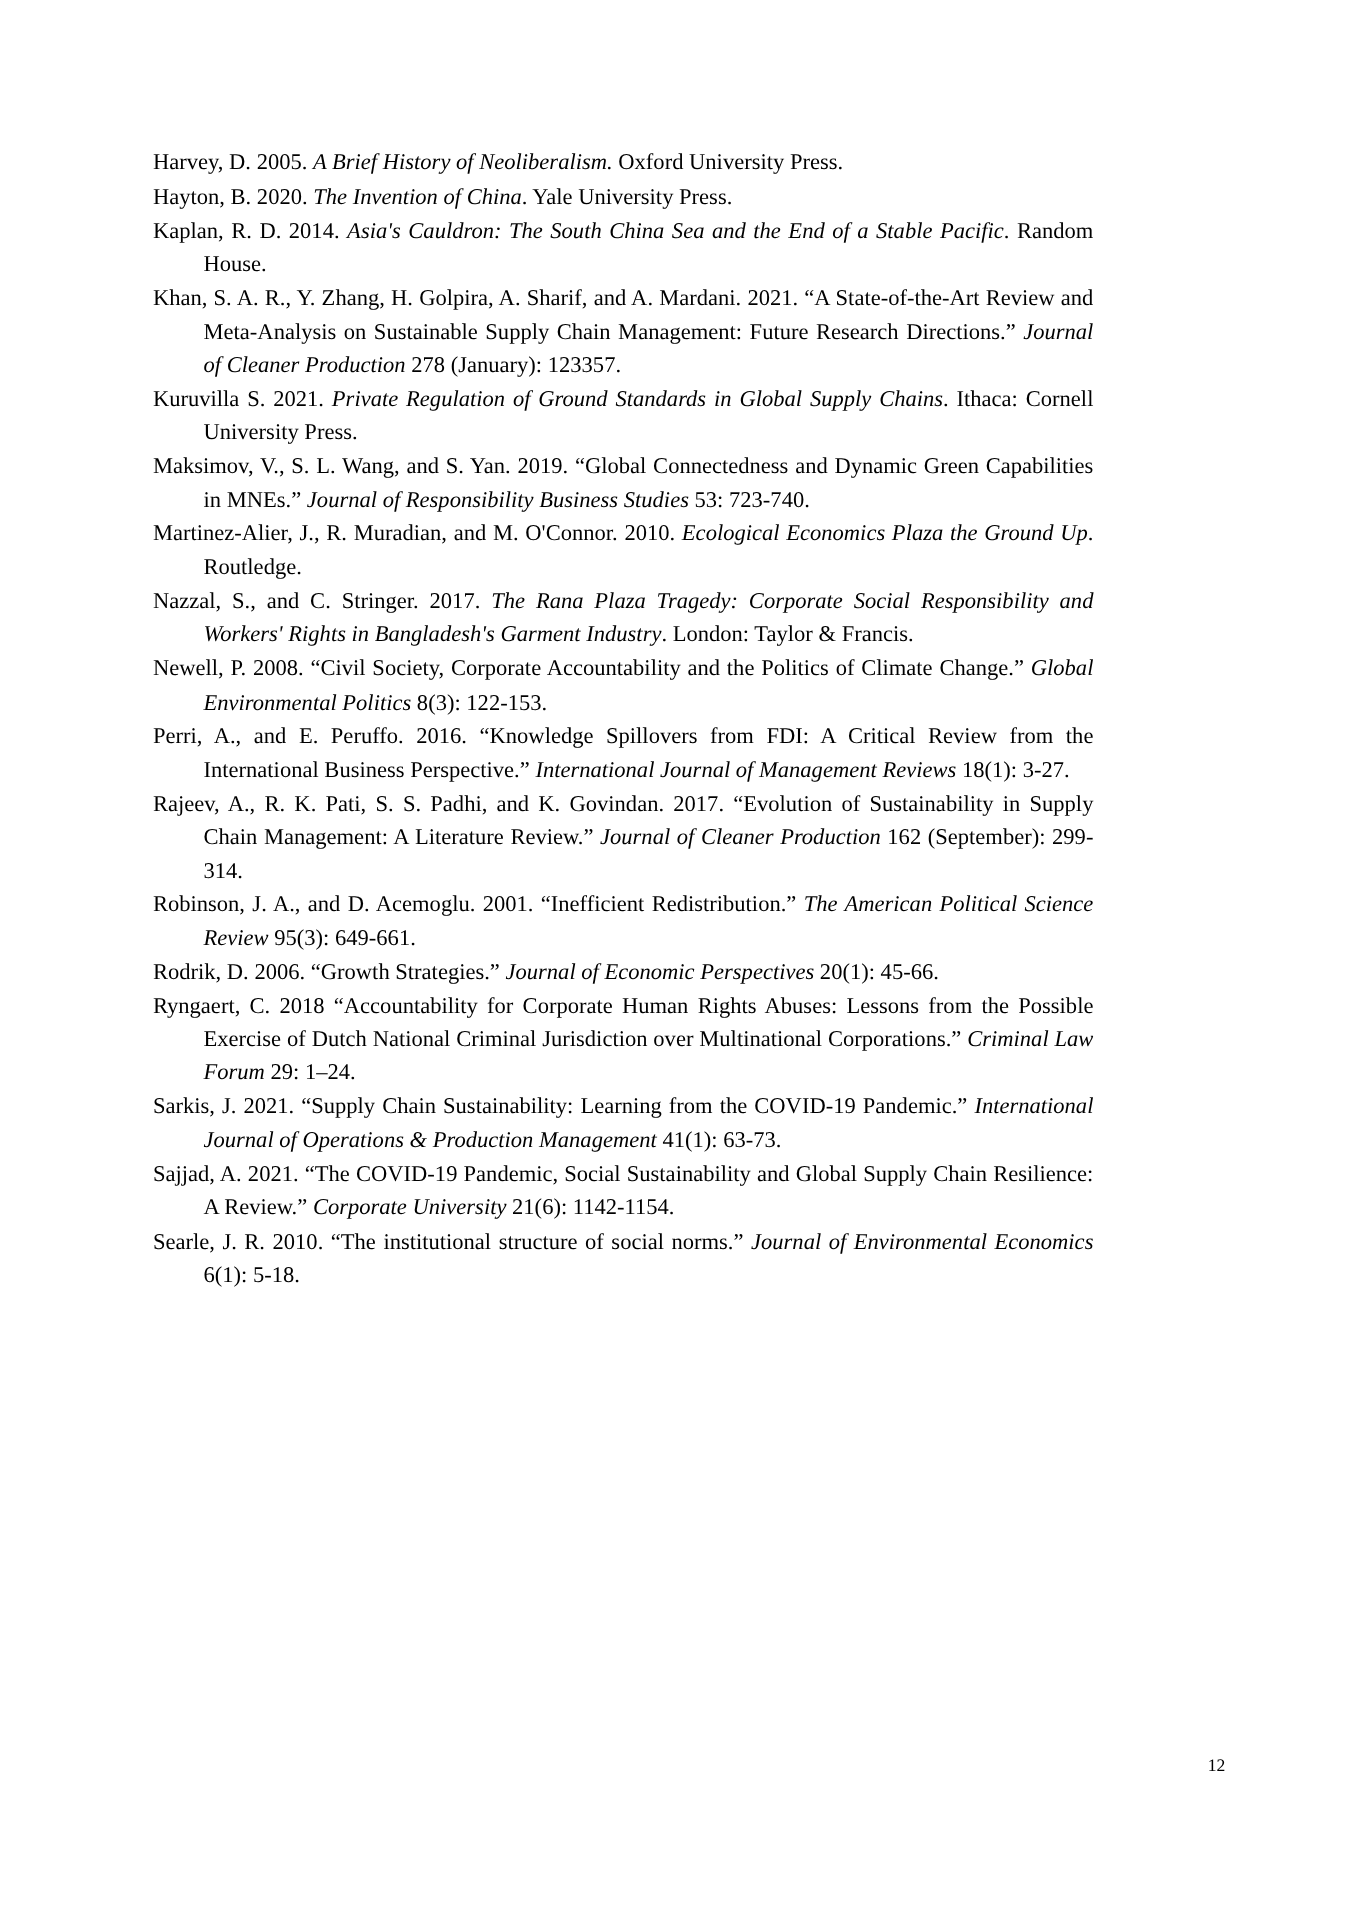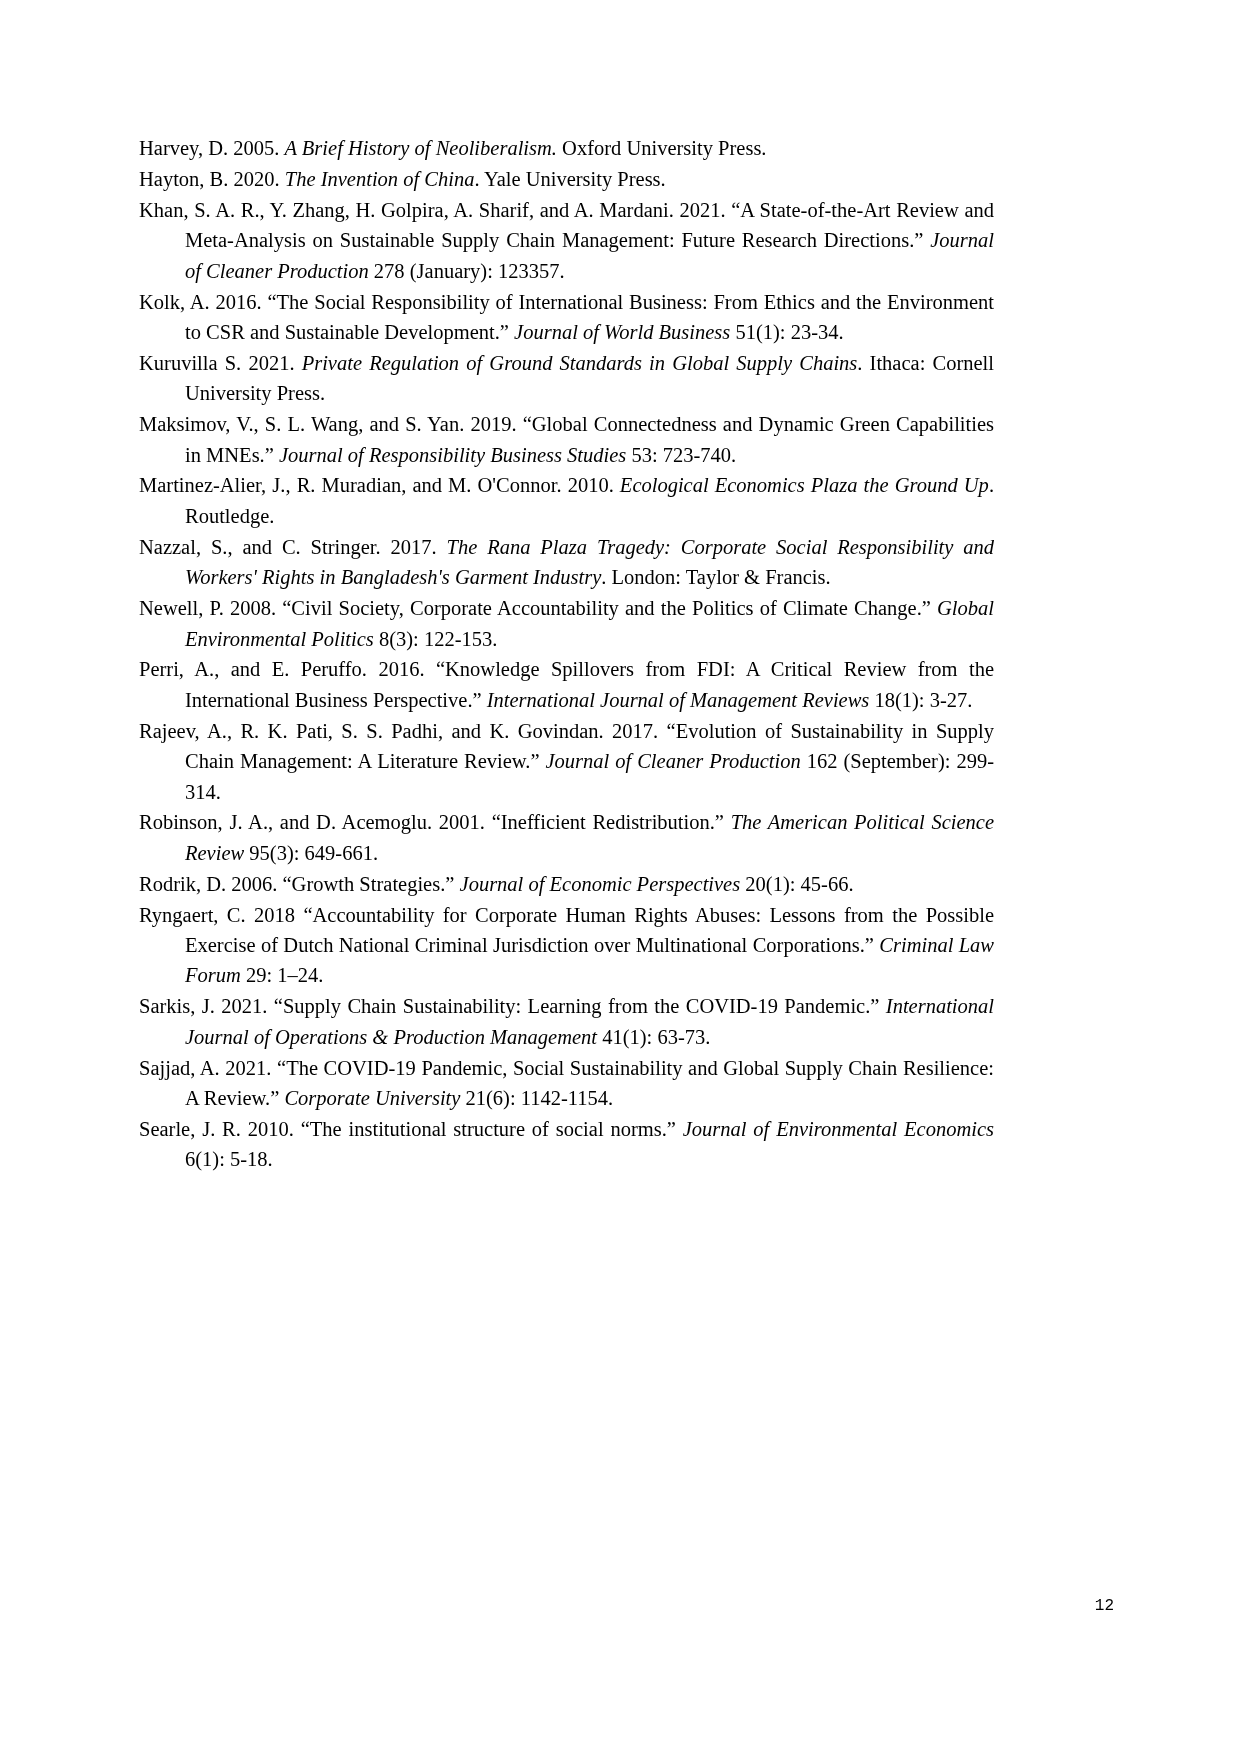--- a/index.html
+++ b/index.html
@@ -39,34 +39,34 @@
     hyphens: none;
   }
   .ref i, .ref em {
     font-style: italic;
   }
   .page-number {
     position: absolute;
     right: 133px;
     bottom: 113px;
     font-size: 16px;
-    font-family: Liberation Mono, monospace;
+    font-family: Liberation Serif, serif;
     color: #000;
     text-align: right;
   }
 </style>
 </head>
 <body>
 
 <div class="page">
   <div class="content" id="reference-list">
       <p class="ref">Harvey, D. 2005. <i>A Brief History of Neoliberalism.</i> Oxford University Press.</p>
       <p class="ref">Hayton, B. 2020. <i>The Invention of China</i>. Yale University Press.</p>
+      <p class="ref">Kaplan, R. D. 2014. <i>Asia's Cauldron: The South China Sea and the End of a Stable Pacific</i>. Random House.</p>
       <p class="ref">Khan, S. A. R., Y. Zhang, H. Golpira, A. Sharif, and A. Mardani. 2021. “A State-of-the-Art Review and Meta-Analysis on Sustainable Supply Chain Management: Future Research Directions.” <i>Journal of Cleaner Production</i> 278 (January): 123357.</p>
-      <p class="ref">Kolk, A. 2016. “The Social Responsibility of International Business: From Ethics and the Environment to CSR and Sustainable Development.” <i>Journal of World Business</i> 51(1): 23-34.</p>
       <p class="ref">Kuruvilla S. 2021. <i>Private Regulation of Ground Standards in Global Supply Chains</i>. Ithaca: Cornell University Press.</p>
       <p class="ref">Maksimov, V., S. L. Wang, and S. Yan. 2019. “Global Connectedness and Dynamic Green Capabilities in MNEs.” <i>Journal of Responsibility Business Studies</i> 53: 723-740.</p>
       <p class="ref">Martinez-Alier, J., R. Muradian, and M. O'Connor. 2010. <i>Ecological Economics Plaza the Ground Up</i>. Routledge.</p>
       <p class="ref">Nazzal, S., and C. Stringer. 2017. <i>The Rana Plaza Tragedy: Corporate Social Responsibility and Workers' Rights in Bangladesh's Garment Industry</i>. London: Taylor &amp; Francis.</p>
       <p class="ref">Newell, P. 2008. “Civil Society, Corporate Accountability and the Politics of Climate Change.” <i>Global Environmental Politics</i> 8(3): 122-153.</p>
       <p class="ref">Perri, A., and E. Peruffo. 2016. “Knowledge Spillovers from FDI: A Critical Review from the International Business Perspective.” <i>International Journal of Management Reviews</i> 18(1): 3-27.</p>
       <p class="ref">Rajeev, A., R. K. Pati, S. S. Padhi, and K. Govindan. 2017. “Evolution of Sustainability in Supply Chain Management: A Literature Review.” <i>Journal of Cleaner Production</i> 162 (September): 299-314.</p>
       <p class="ref">Robinson, J. A., and D. Acemoglu. 2001. “Inefficient Redistribution.” <i>The American Political Science Review</i> 95(3): 649-661.</p>
       <p class="ref">Rodrik, D. 2006. “Growth Strategies.” <i>Journal of Economic Perspectives</i> 20(1): 45-66.</p>
       <p class="ref">Ryngaert, C. 2018 “Accountability for Corporate Human Rights Abuses: Lessons from the Possible Exercise of Dutch National Criminal Jurisdiction over Multinational Corporations.” <i>Criminal Law Forum</i> 29: 1–24.</p>

